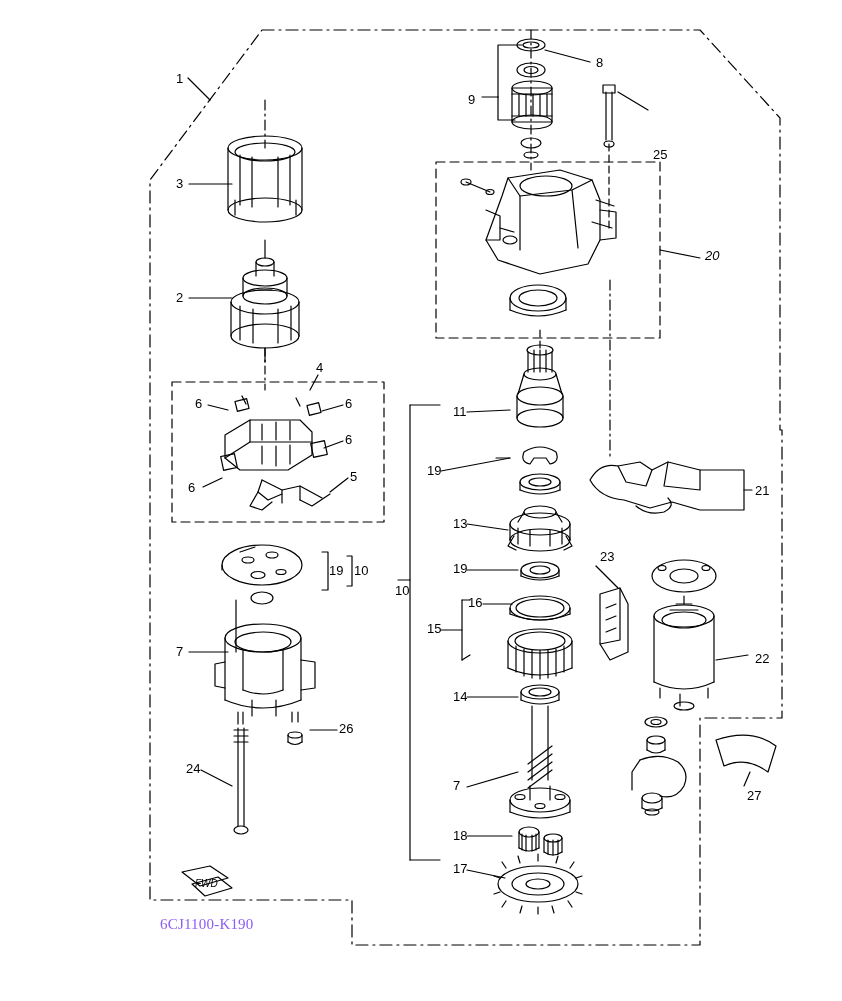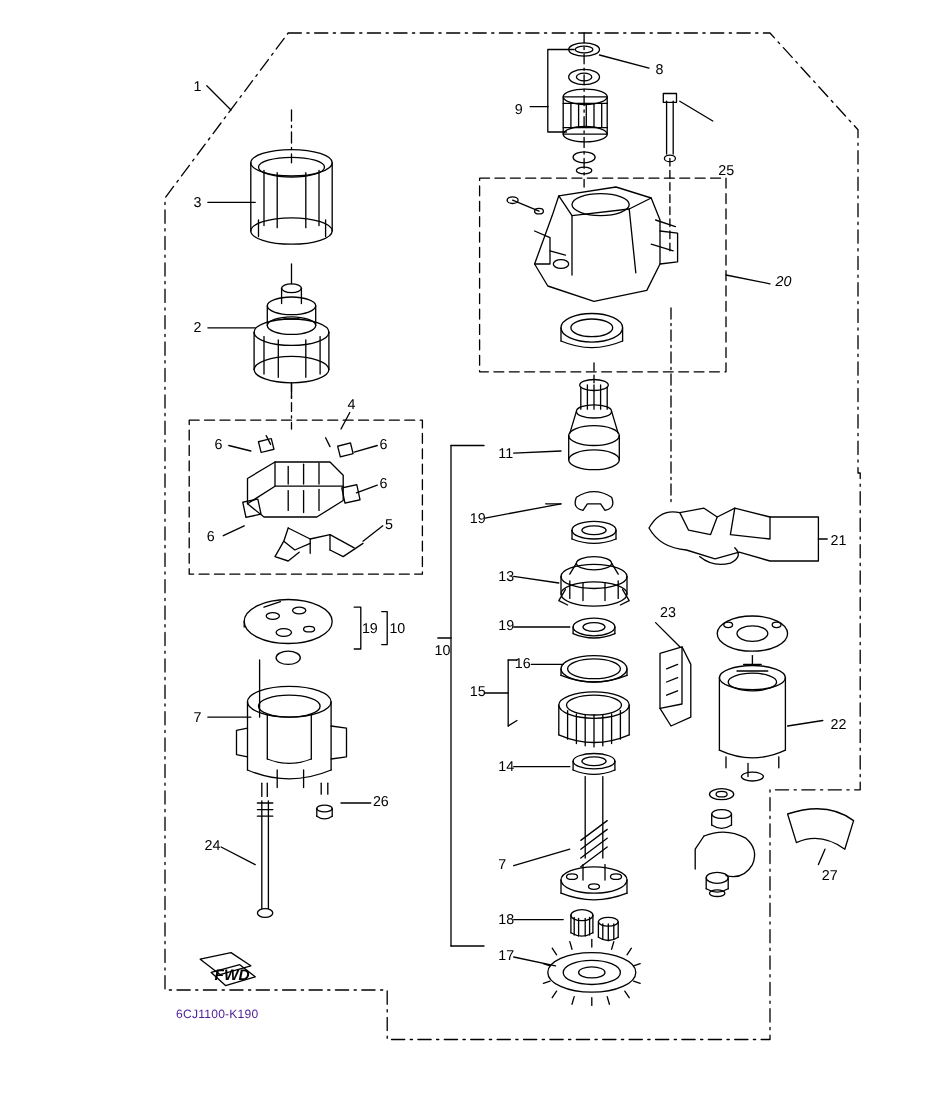--- a/index.html
+++ b/index.html
@@ -27,31 +27,31 @@
   .callout {
     position: absolute;
     font-family: "Liberation Sans", sans-serif;
     font-size: 13px;
     color: #000000;
     white-space: nowrap;
     line-height: 1;
   }
   .partcode {
     position: absolute;
-    font-family: Liberation Sans, sans-serif;
-    font-size: 11px;
-    color: #4c1d95;
+    font-family: Liberation Serif, serif;
+    font-size: 15px;
+    color: #8b5cf6;
     white-space: nowrap;
     letter-spacing: 0.2px;
   }
   .fwd-label {
     position: absolute;
     font-family: "Liberation Sans", sans-serif;
-    font-size: 14px;
-    font-weight: bold;
+    font-size: 10px;
+    font-weight: normal;
     font-style: italic;
     color: #000000;
   }
 </style>
 </head>
 <body>
 
 <div id="page">
 
   <svg id="diagram-svg" viewBox="0 0 842 1001">

